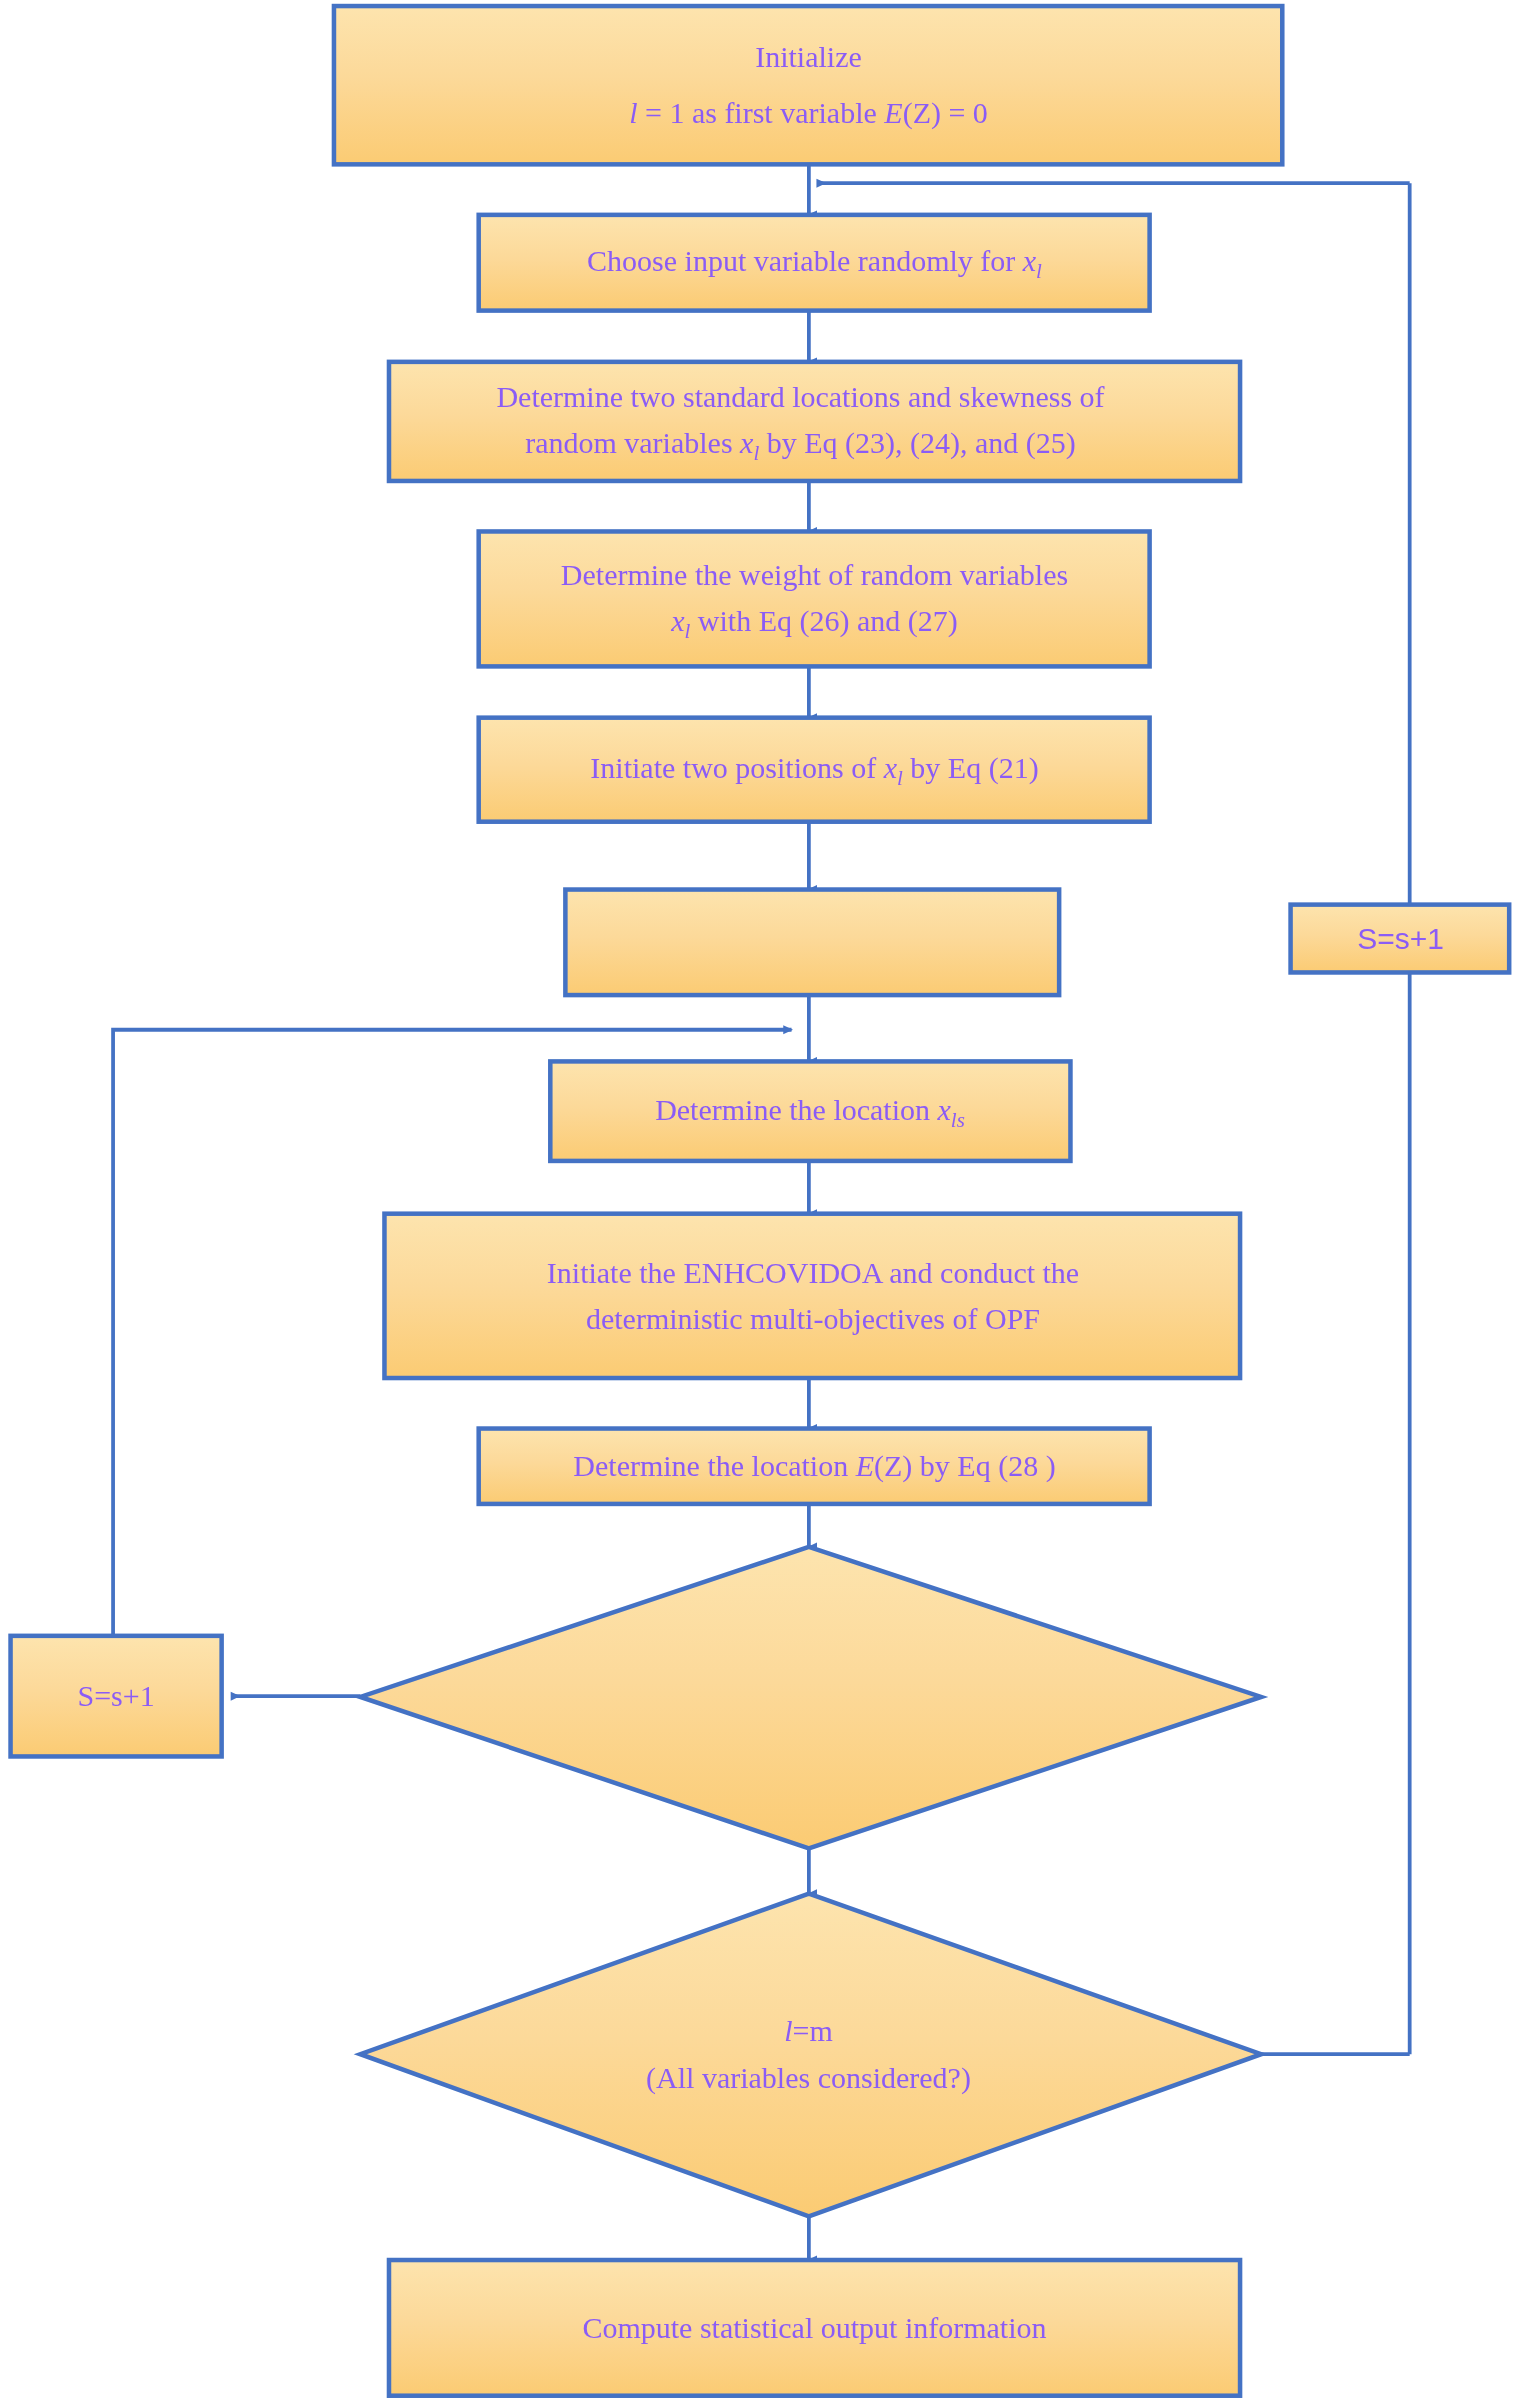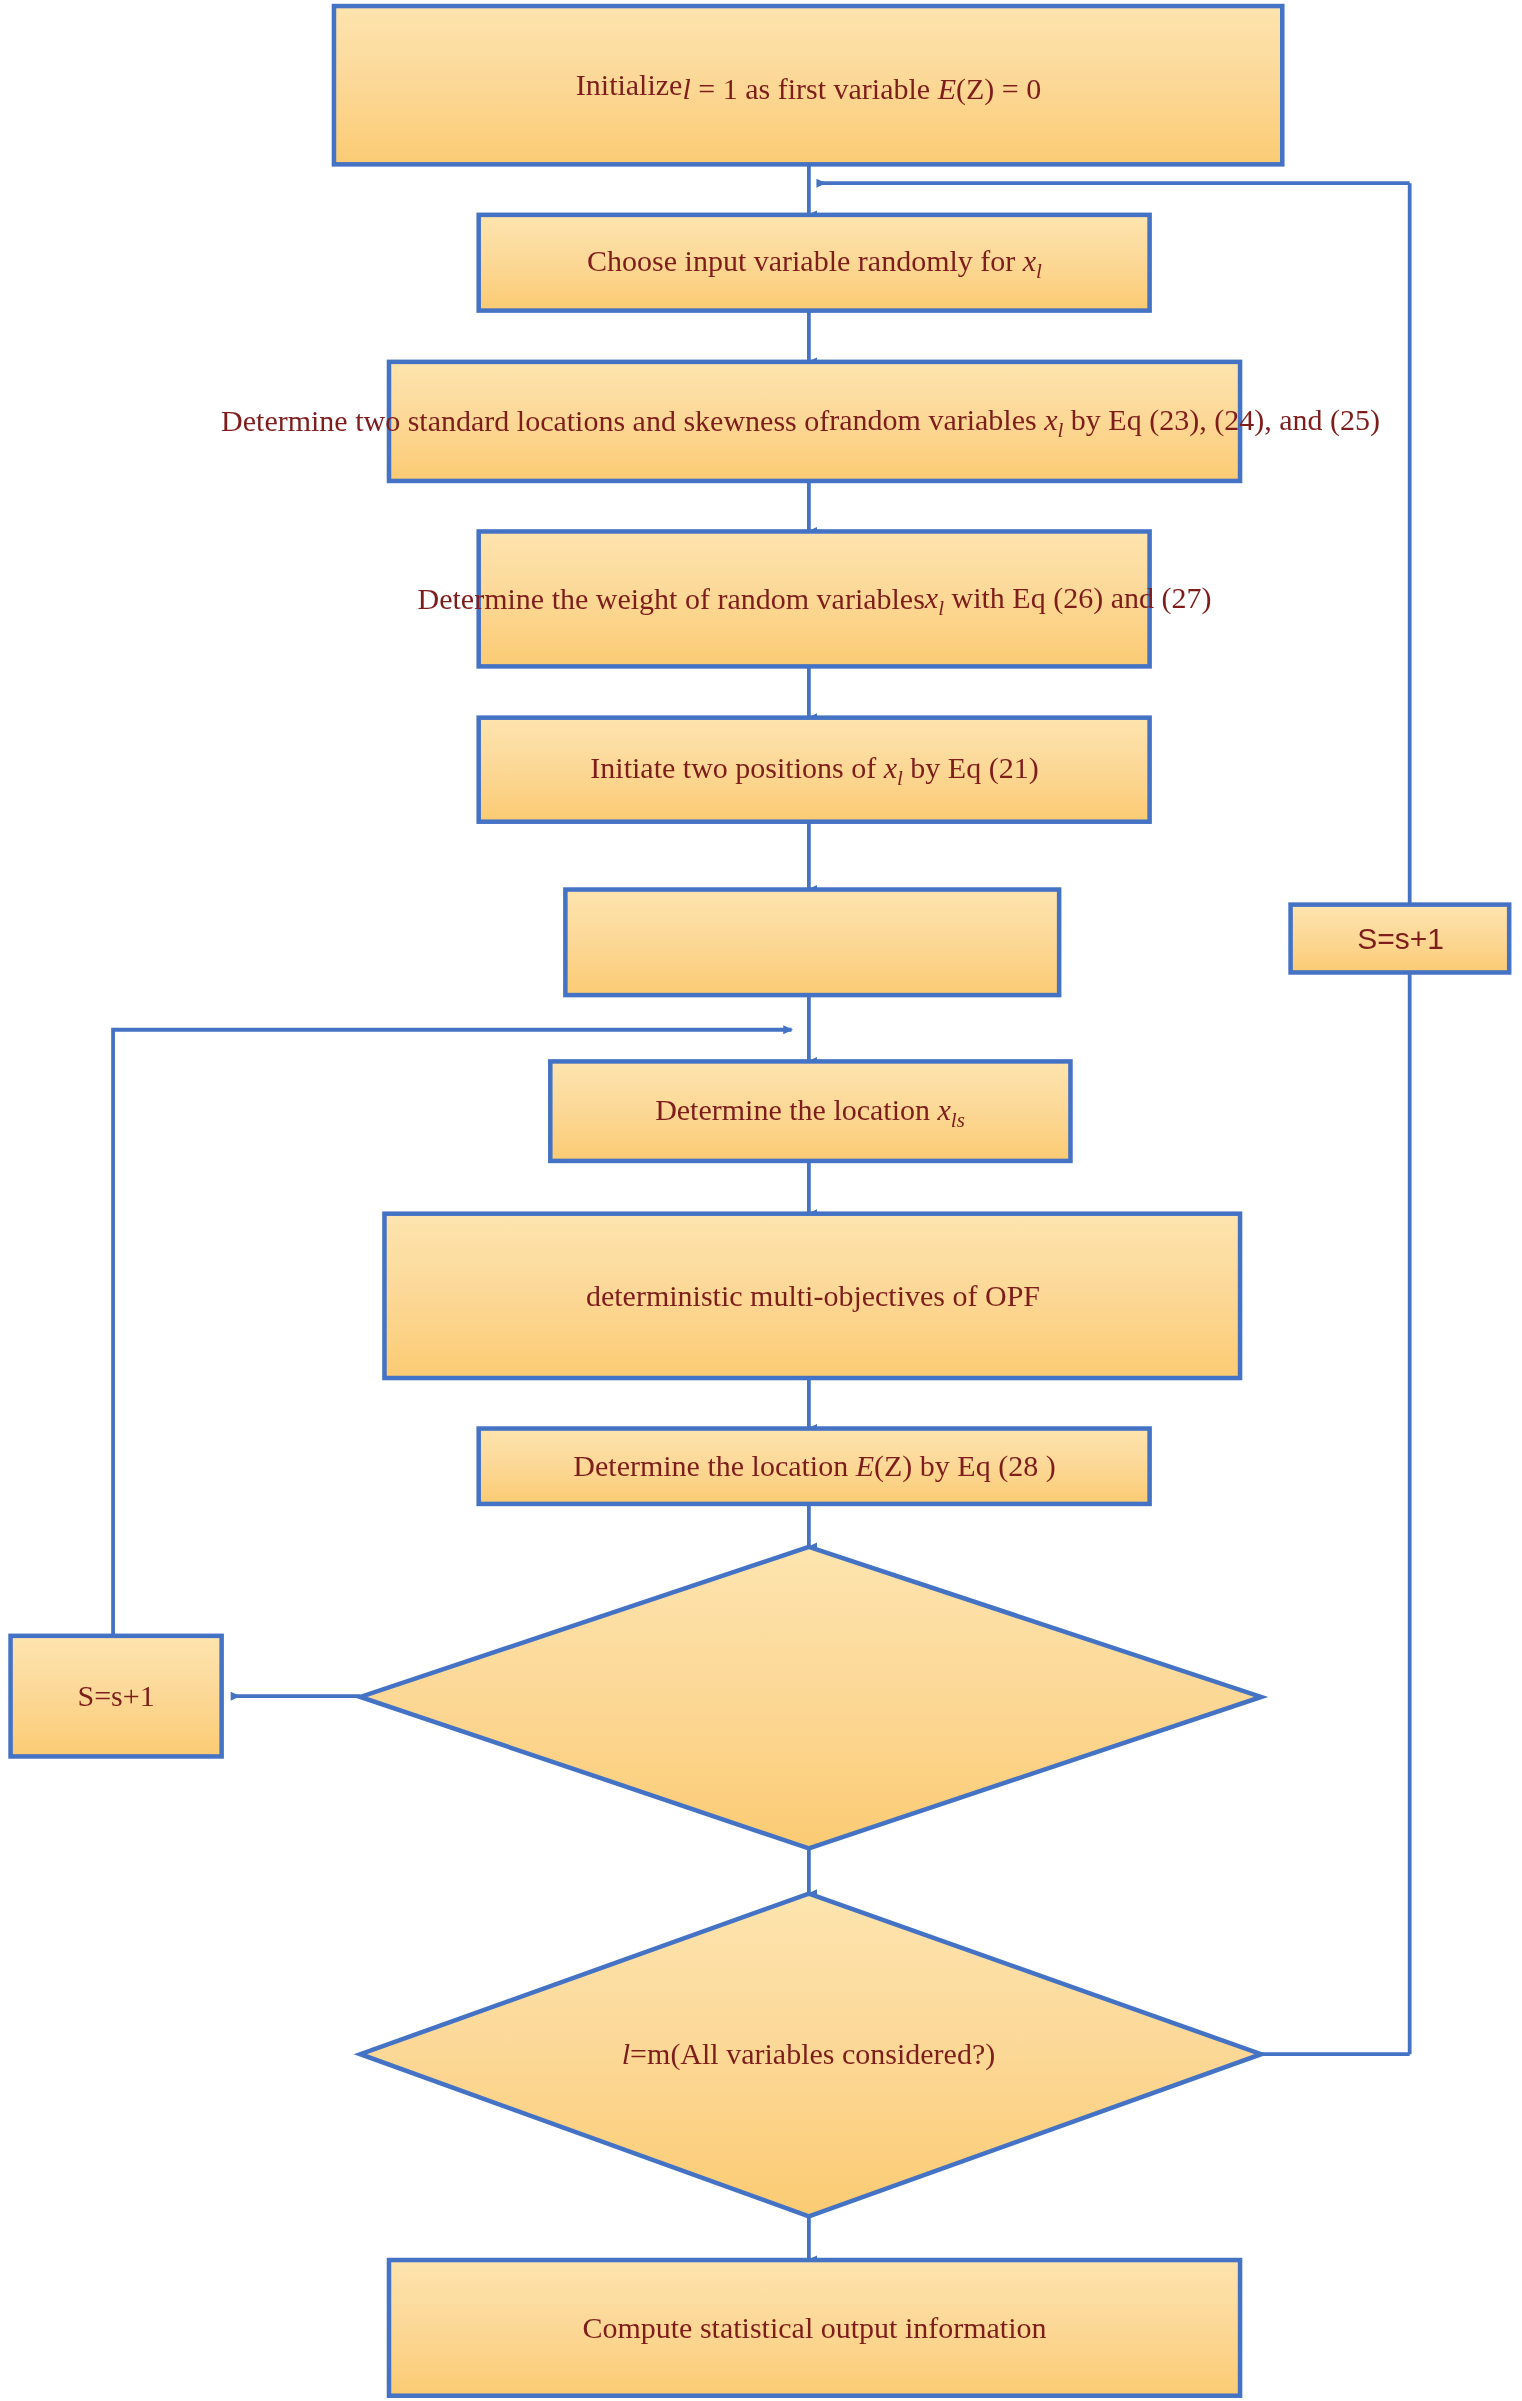--- a/index.html
+++ b/index.html
@@ -22,25 +22,25 @@
   svg#flow-svg {
     position: absolute;
     top: 0;
     left: 0;
     width: 1522px;
     height: 2401px;
   }
   .node-label {
     position: absolute;
     display: flex;
-    flex-direction: row;
+    flex-direction: column;
     align-items: center;
     justify-content: center;
     text-align: center;
-    color: #7f1d1d;
+    color: #8b5cf6;
     font-family: "Liberation Serif", "DejaVu Serif", serif;
     font-size: 30px;
     line-height: 1.55;
     pointer-events: none;
     white-space: nowrap;
   }
   .node-label .ln { display: block; }
   .sans-label {
     font-family: "Liberation Sans", "DejaVu Sans", sans-serif;
     font-size: 30px;
@@ -160,20 +160,21 @@
   <div class="node-label" style="left:479px; top:718px; width:671px; height:104px;">
     <span class="ln"><span>Initiate two positions of  </span><span class="mi">x</span><span class="sub">l</span><span> by Eq (21)</span></span>
   </div>
 
 
   <div class="node-label" style="left:550px; top:1062px; width:520px; height:100px;">
     <span class="ln"><span>Determine the location </span><span class="mi">x</span><span class="sub">ls</span></span>
   </div>
 
   <div class="node-label" style="left:385px; top:1214px; width:856px; height:164px;">
+    <span class="ln">Initiate the ENHCOVIDOA and conduct the</span>
     <span class="ln">deterministic multi-objectives of OPF</span>
   </div>
 
   <div class="node-label" style="left:479px; top:1429px; width:671px; height:75px;">
     <span class="ln"><span>Determine the location </span><span class="mi">E</span><span>(Z) by Eq (28 )</span></span>
   </div>
 
 
   <div class="node-label" style="left:10.6px; top:1636px; width:211px; height:121px;">
     <span class="ln">S=s+1</span>

